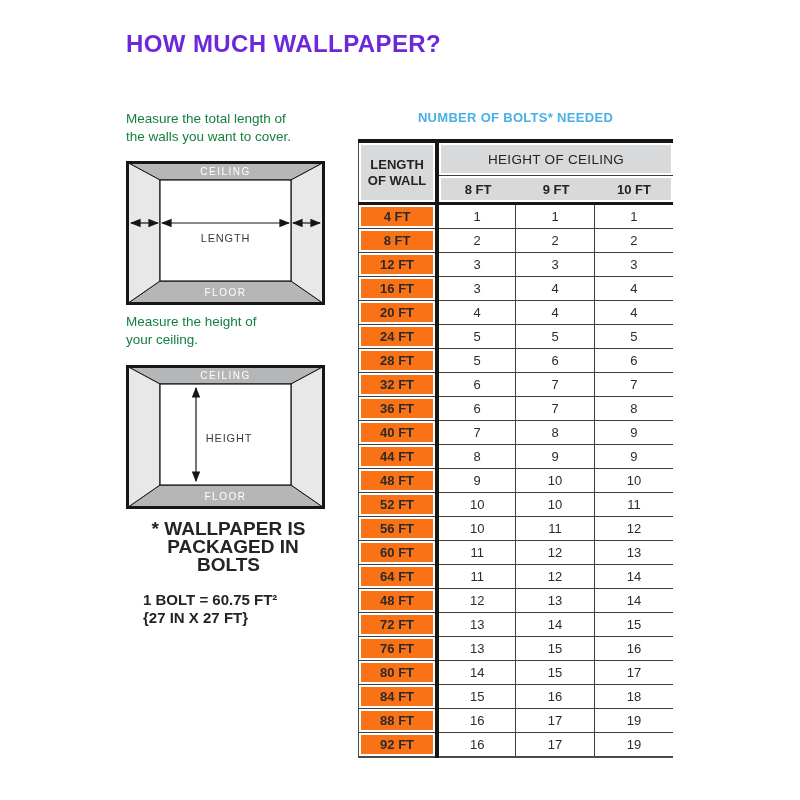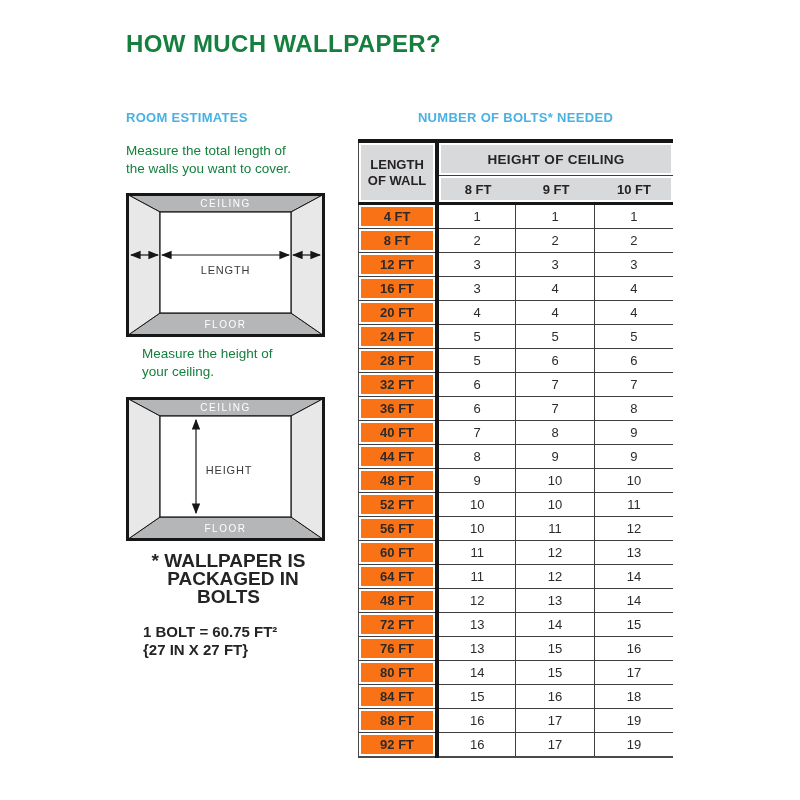--- a/index.html
+++ b/index.html
@@ -13,21 +13,21 @@
     overflow: hidden;
   }
   .page-title {
     position: absolute;
     left: 126px;
     top: 30px;
     margin: 0;
     font-size: 24px;
     font-weight: bold;
     letter-spacing: 0.4px;
-    color: #15803d;
+    color: #6d28d9;
   }
   
   .left-col {
     position: absolute;
     left: 126px;
     top: 110px;
     width: 205px;
   }
   .section-heading {
     margin: 0 0 17px 0;
@@ -36,21 +36,21 @@
     letter-spacing: 0.3px;
     color: #49b1e3;
   }
   .instruction {
     margin: 0;
     font-size: 13.5px;
     line-height: 18px;
     color: #15803d;
   }
   .m-b15 { margin-bottom: 15px; }
-  .m-b16 { margin-bottom: 16px; margin-left: 16px; }
+  .m-b16 { margin-bottom: 16px; }
   .m-b32 { margin-bottom: 32px; }
   .diagram { display: block; }
   .diagram.first { margin: 0 0 8px 0; }
   .diagram.second { margin: 0 0 11px 0; }
   .dg-wall-label {
     fill: #ffffff;
     font-size: 10px;
     letter-spacing: 1.5px;
     text-anchor: middle;
     font-family: "Liberation Sans", sans-serif;
@@ -112,21 +112,21 @@
     font-size: 13px;
     font-weight: bold;
     line-height: 16px;
   }
   .group-head {
     background: #d8d9da;
     box-shadow: inset 0 0 0 2px #ffffff;
     border-bottom: 1px solid #3f3f3f;
     height: 32px;
     font-size: 13.5px;
-    font-weight: bold;
+    font-weight: normal;
     letter-spacing: 0.3px;
   }
   .sub-head {
     background: #d8d9da;
     box-shadow: inset 0 0 0 2px #ffffff;
     height: 26px;
     font-weight: bold;
   }
   .sub-head-flex { display: flex; }
   .sub-head-flex span { flex: 1; font-size: 13px; }
@@ -146,21 +146,20 @@
   .bolt-table td.val + td.val { border-left: 1px solid #3f3f3f; }
 </style>
 </head>
 <body>
 
 <div class="page">
 
   <h1 class="page-title">HOW MUCH WALLPAPER?</h1>
 
   <div class="left-col">
-    <h2 class="section-heading">ROOM ESTIMATES</h2>
 
     <p class="instruction m-b15"><span>Measure the total length of</span><br><span>the walls you want to cover.</span></p>
 
     <svg class="diagram first" width="199" height="144" viewBox="0 0 199 144">
       <defs>
         <marker id="ah1" markerWidth="9" markerHeight="8" refX="8" refY="3.5" orient="auto-start-reverse">
           <path d="M0,0 L9,3.5 L0,7 z" fill="#161616"></path>
         </marker>
       </defs>
       <rect x="1.5" y="1.5" width="196" height="141" fill="#ffffff"></rect>

